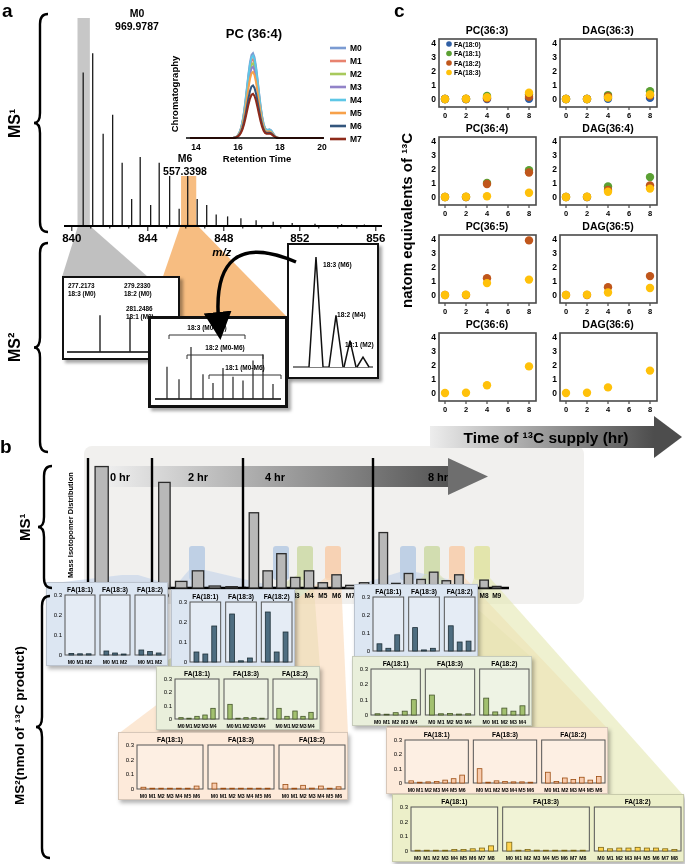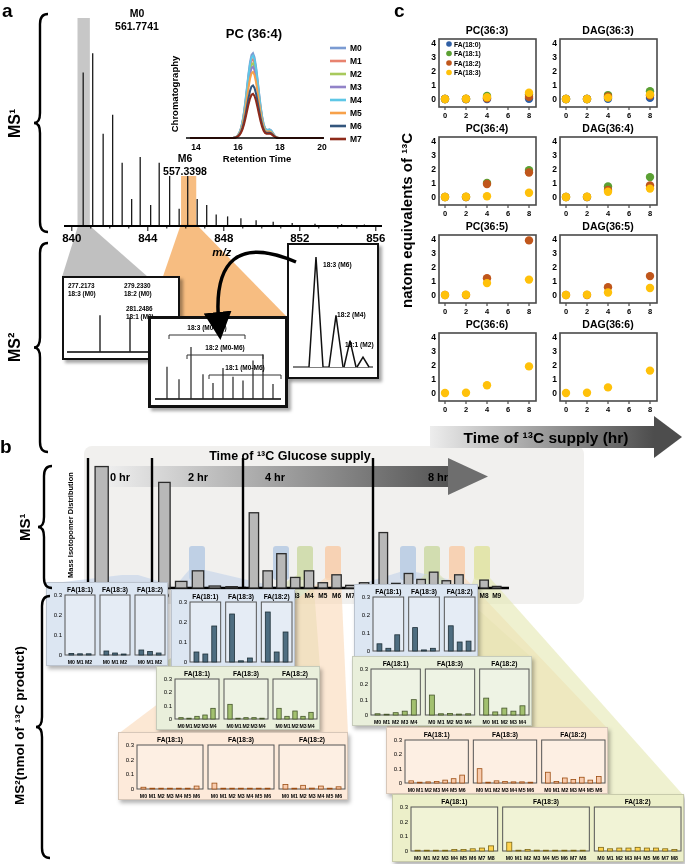--- a/index.html
+++ b/index.html
@@ -132,21 +132,21 @@
         <line x1="164" y1="89" x2="180" y2="89" stroke="#f7a14a" stroke-width="2.6"></line>
         <text x="184" y="92" font-size="8.5" font-family="&quot;Liberation Sans&quot;,sans-serif" font-weight="bold" text-anchor="start" fill="#000">M5</text>
         <line x1="164" y1="102" x2="180" y2="102" stroke="#33567d" stroke-width="2.6"></line>
         <text x="184" y="105" font-size="8.5" font-family="&quot;Liberation Sans&quot;,sans-serif" font-weight="bold" text-anchor="start" fill="#000">M6</text>
         <line x1="164" y1="115" x2="180" y2="115" stroke="#8e2a1a" stroke-width="2.6"></line>
         <text x="184" y="118" font-size="8.5" font-family="&quot;Liberation Sans&quot;,sans-serif" font-weight="bold" text-anchor="start" fill="#000">M7</text>
       </svg>
   </div>
   <div class="ann" style="left:104px;top:7px;width:66px;">
     <div>M0</div>
-    <div>561.7741</div>
+    <div>969.9787</div>
   </div>
   <div class="ann" style="left:152px;top:152px;width:66px;">
     <div>M6</div>
     <div>557.3398</div>
   </div>
 
   <div class="box wbox" style="left:62px;top:276px;width:118px;height:84px;">
     <svg id="fragbox" style="left:0;top:0;" width="114" height="80">
         <line x1="3" y1="74" x2="111" y2="74" stroke="#000" stroke-width="1.5"></line>
         <line x1="36" y1="74" x2="36" y2="37.28" stroke="#222" stroke-width="1.4"></line>
@@ -443,21 +443,20 @@
         <linearGradient id="gc" x1="0" y1="0" x2="1" y2="0">
           <stop offset="0%" stop-color="#ededed"></stop>
           <stop offset="100%" stop-color="#4d4d4d"></stop>
         </linearGradient>
       </defs>
       <rect x="2" y="14" width="224" height="22" fill="url(#gc)"></rect>
       <polygon points="226,4 254,25 226,46" fill="#4d4d4d"></polygon>
       <text x="118" y="31" font-size="15.5" font-family="&quot;Liberation Sans&quot;,sans-serif" font-weight="bold" text-anchor="middle" fill="#000">Time of ¹³C supply (hr)</text>
     </svg>
 
-  <div class="hdr" style="left:130px;top:449px;width:320px;">Time of ¹³C Glucose supply</div>
   <svg id="b-arrow" style="left:100px;top:452px;" width="395" height="42">
       <defs>
         <linearGradient id="gb" x1="0" y1="0" x2="1" y2="0">
           <stop offset="0%" stop-color="#f0f0f0"></stop>
           <stop offset="100%" stop-color="#555"></stop>
         </linearGradient>
       </defs>
       <rect x="3" y="14" width="345" height="21" fill="url(#gb)"></rect>
       <polygon points="348,6 388,24.5 348,43" fill="#6e6e6e"></polygon>
       <text x="20" y="29" font-size="11" font-family="&quot;Liberation Sans&quot;,sans-serif" font-weight="bold" text-anchor="middle" fill="#000">0 hr</text>

